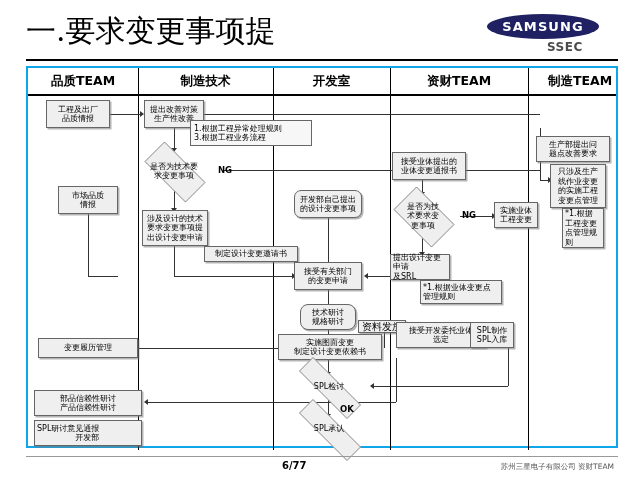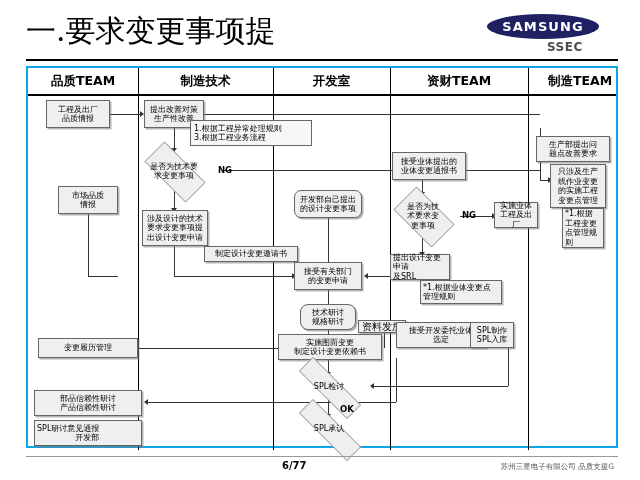--- a/index.html
+++ b/index.html
@@ -294,21 +294,21 @@
     <div class="diamond" style="left:358px;top:126px;width:74px;height:44px;">
       <div class="dshape"></div>
       <div class="dtext" style="white-space:pre-line;">是否为技
 术要求变
 更事项</div>
     </div>
     <div class="lbl" style="left:434px;top:142px;">NG</div>
 
     <div class="node" style="left:466px;top:134px;width:44px;height:26px;">
       <span style="white-space:pre-line;">实施业体
-工程及出厂</span>
+工程变更</span>
     </div>
 
     <div class="node left" style="left:362px;top:186px;width:60px;height:26px;">
       <span style="white-space:pre-line;">提出设计变更申请
 及SRL</span>
     </div>
 
     <div class="node left" style="left:392px;top:212px;width:82px;height:24px;">
       <span style="white-space:pre-line;">*1.根据业体变更点
 管理规则</span>
@@ -340,15 +340,15 @@
       <span style="white-space:pre-line;">*1.根据
 工程变更
 点管理规
 则</span>
     </div>
 
   </div>
 
   <div id="footer-rule"></div>
   <div id="page-num">6/77</div>
-  <div id="footer-right">苏州三星电子有限公司  品质支援G</div>
+  <div id="footer-right">苏州三星电子有限公司  资财TEAM</div>
 
 </div>
 
 </body></html>

